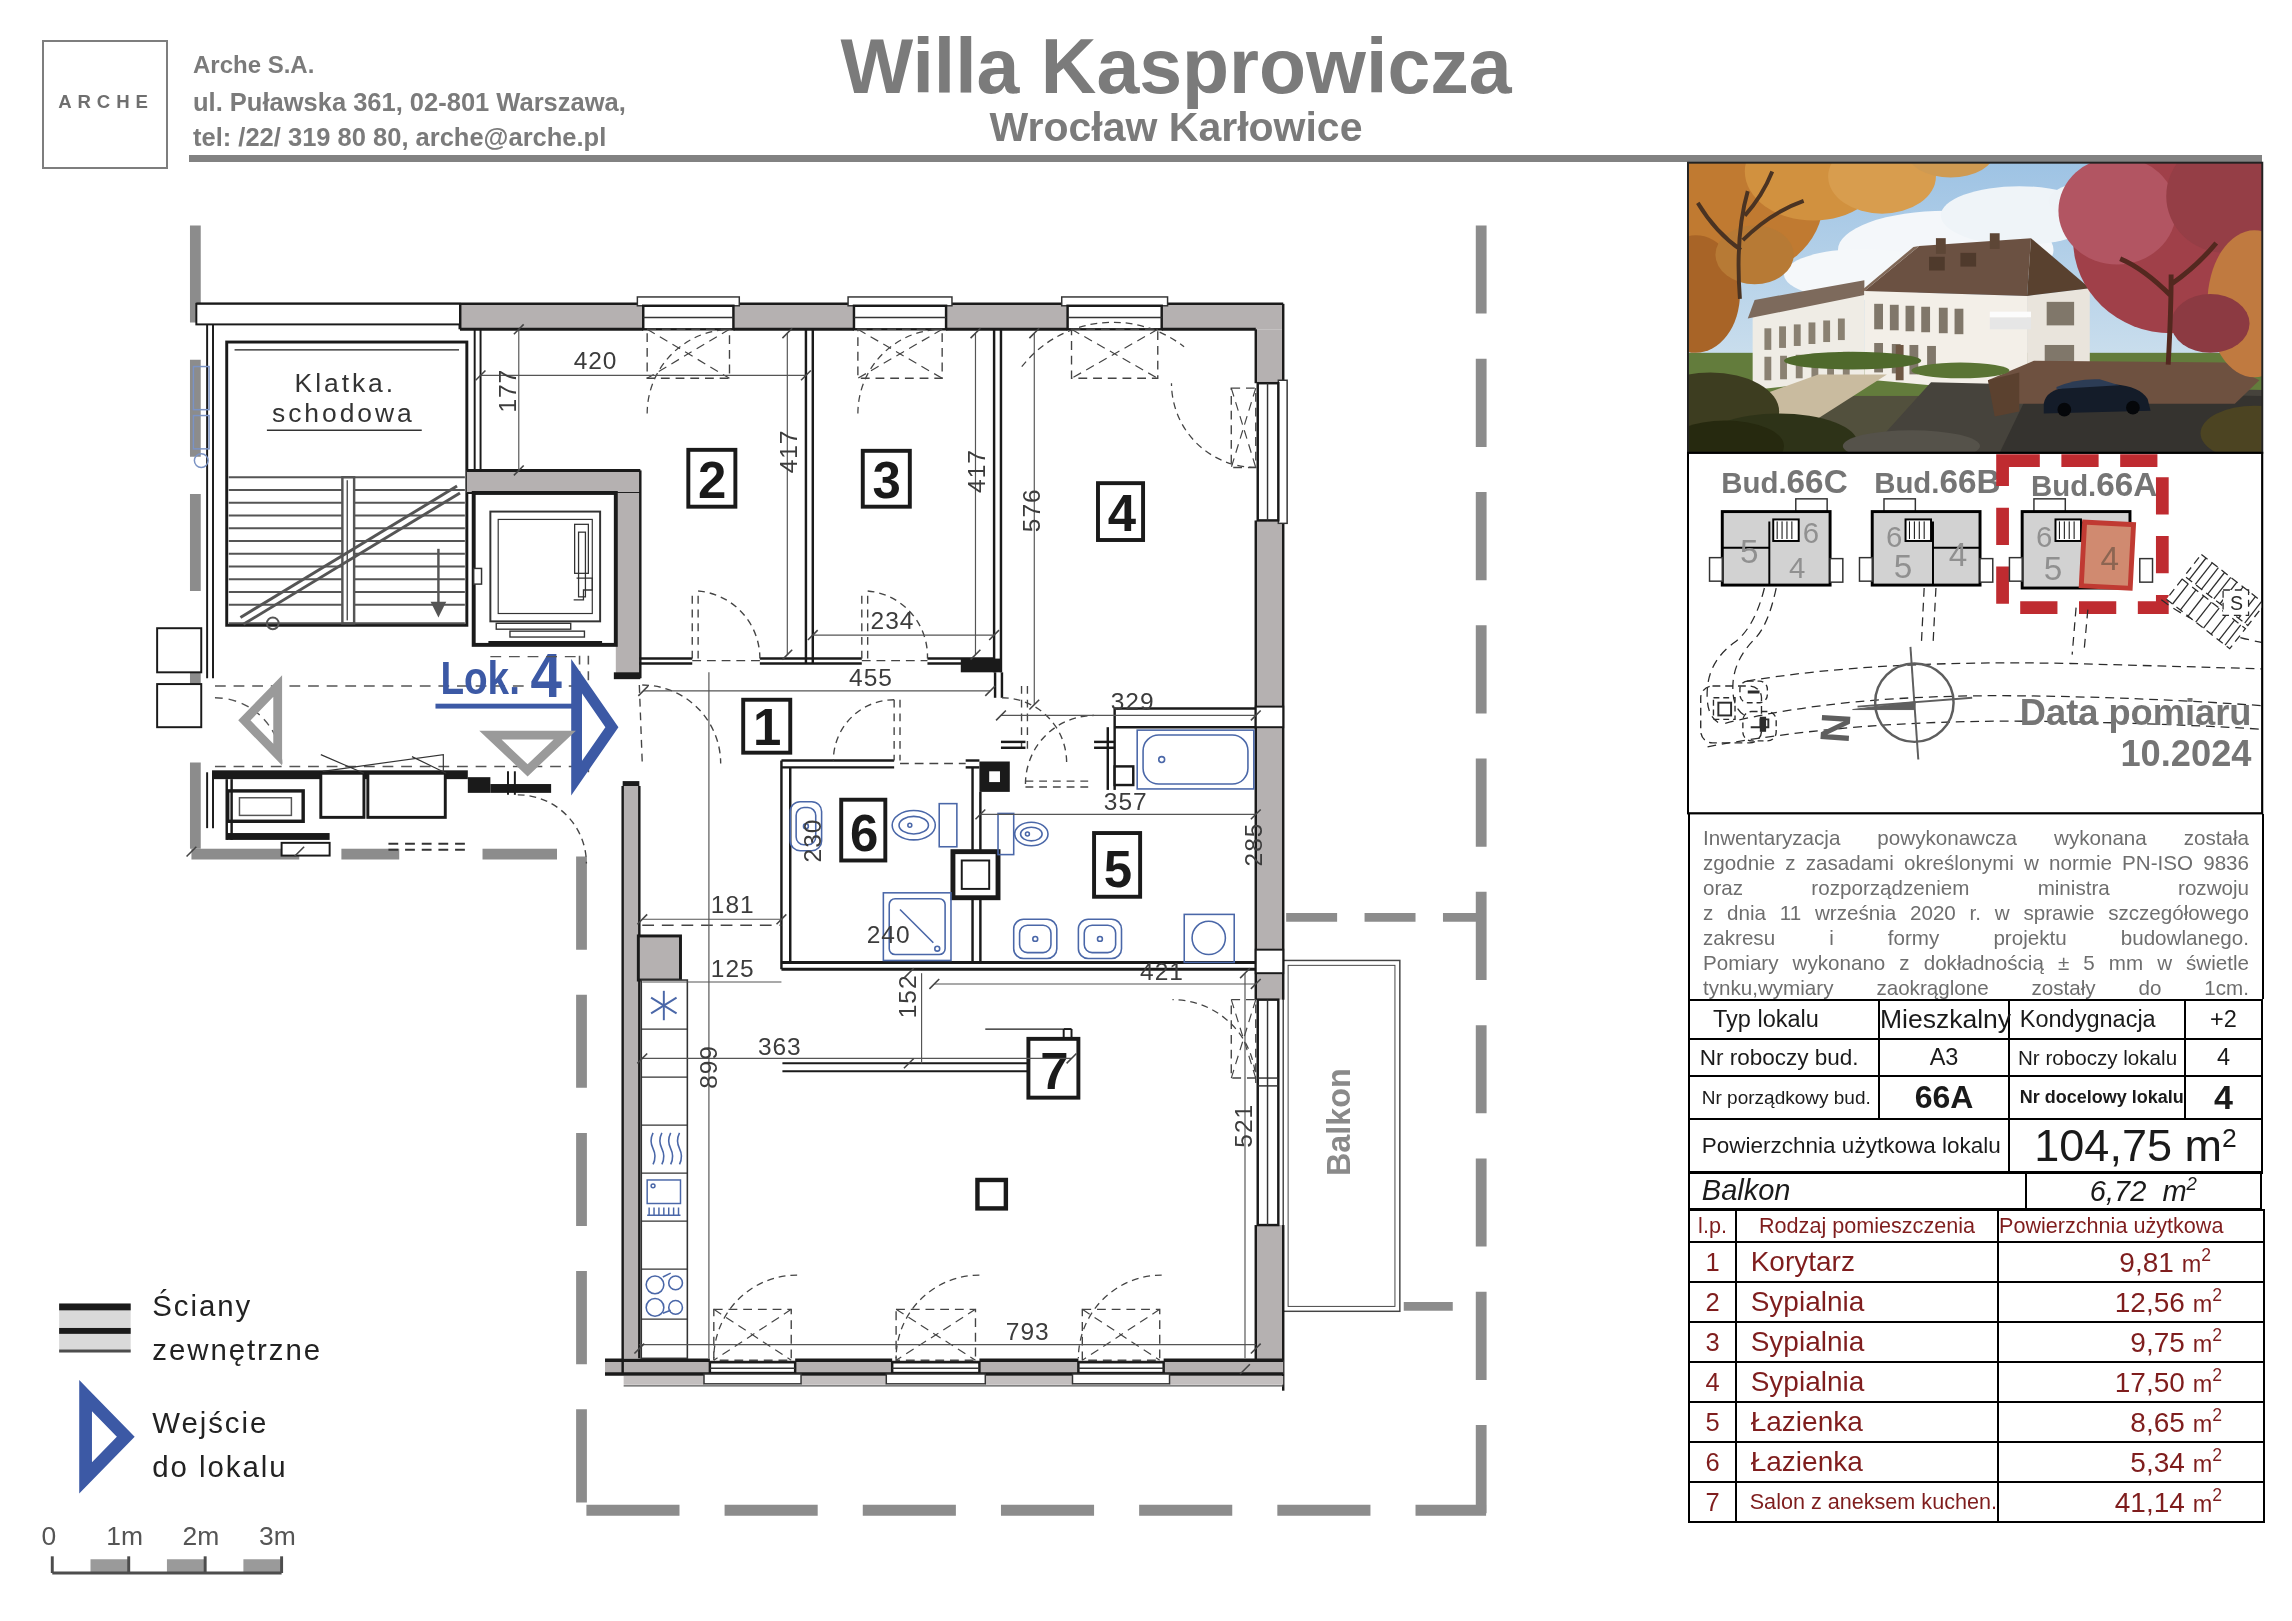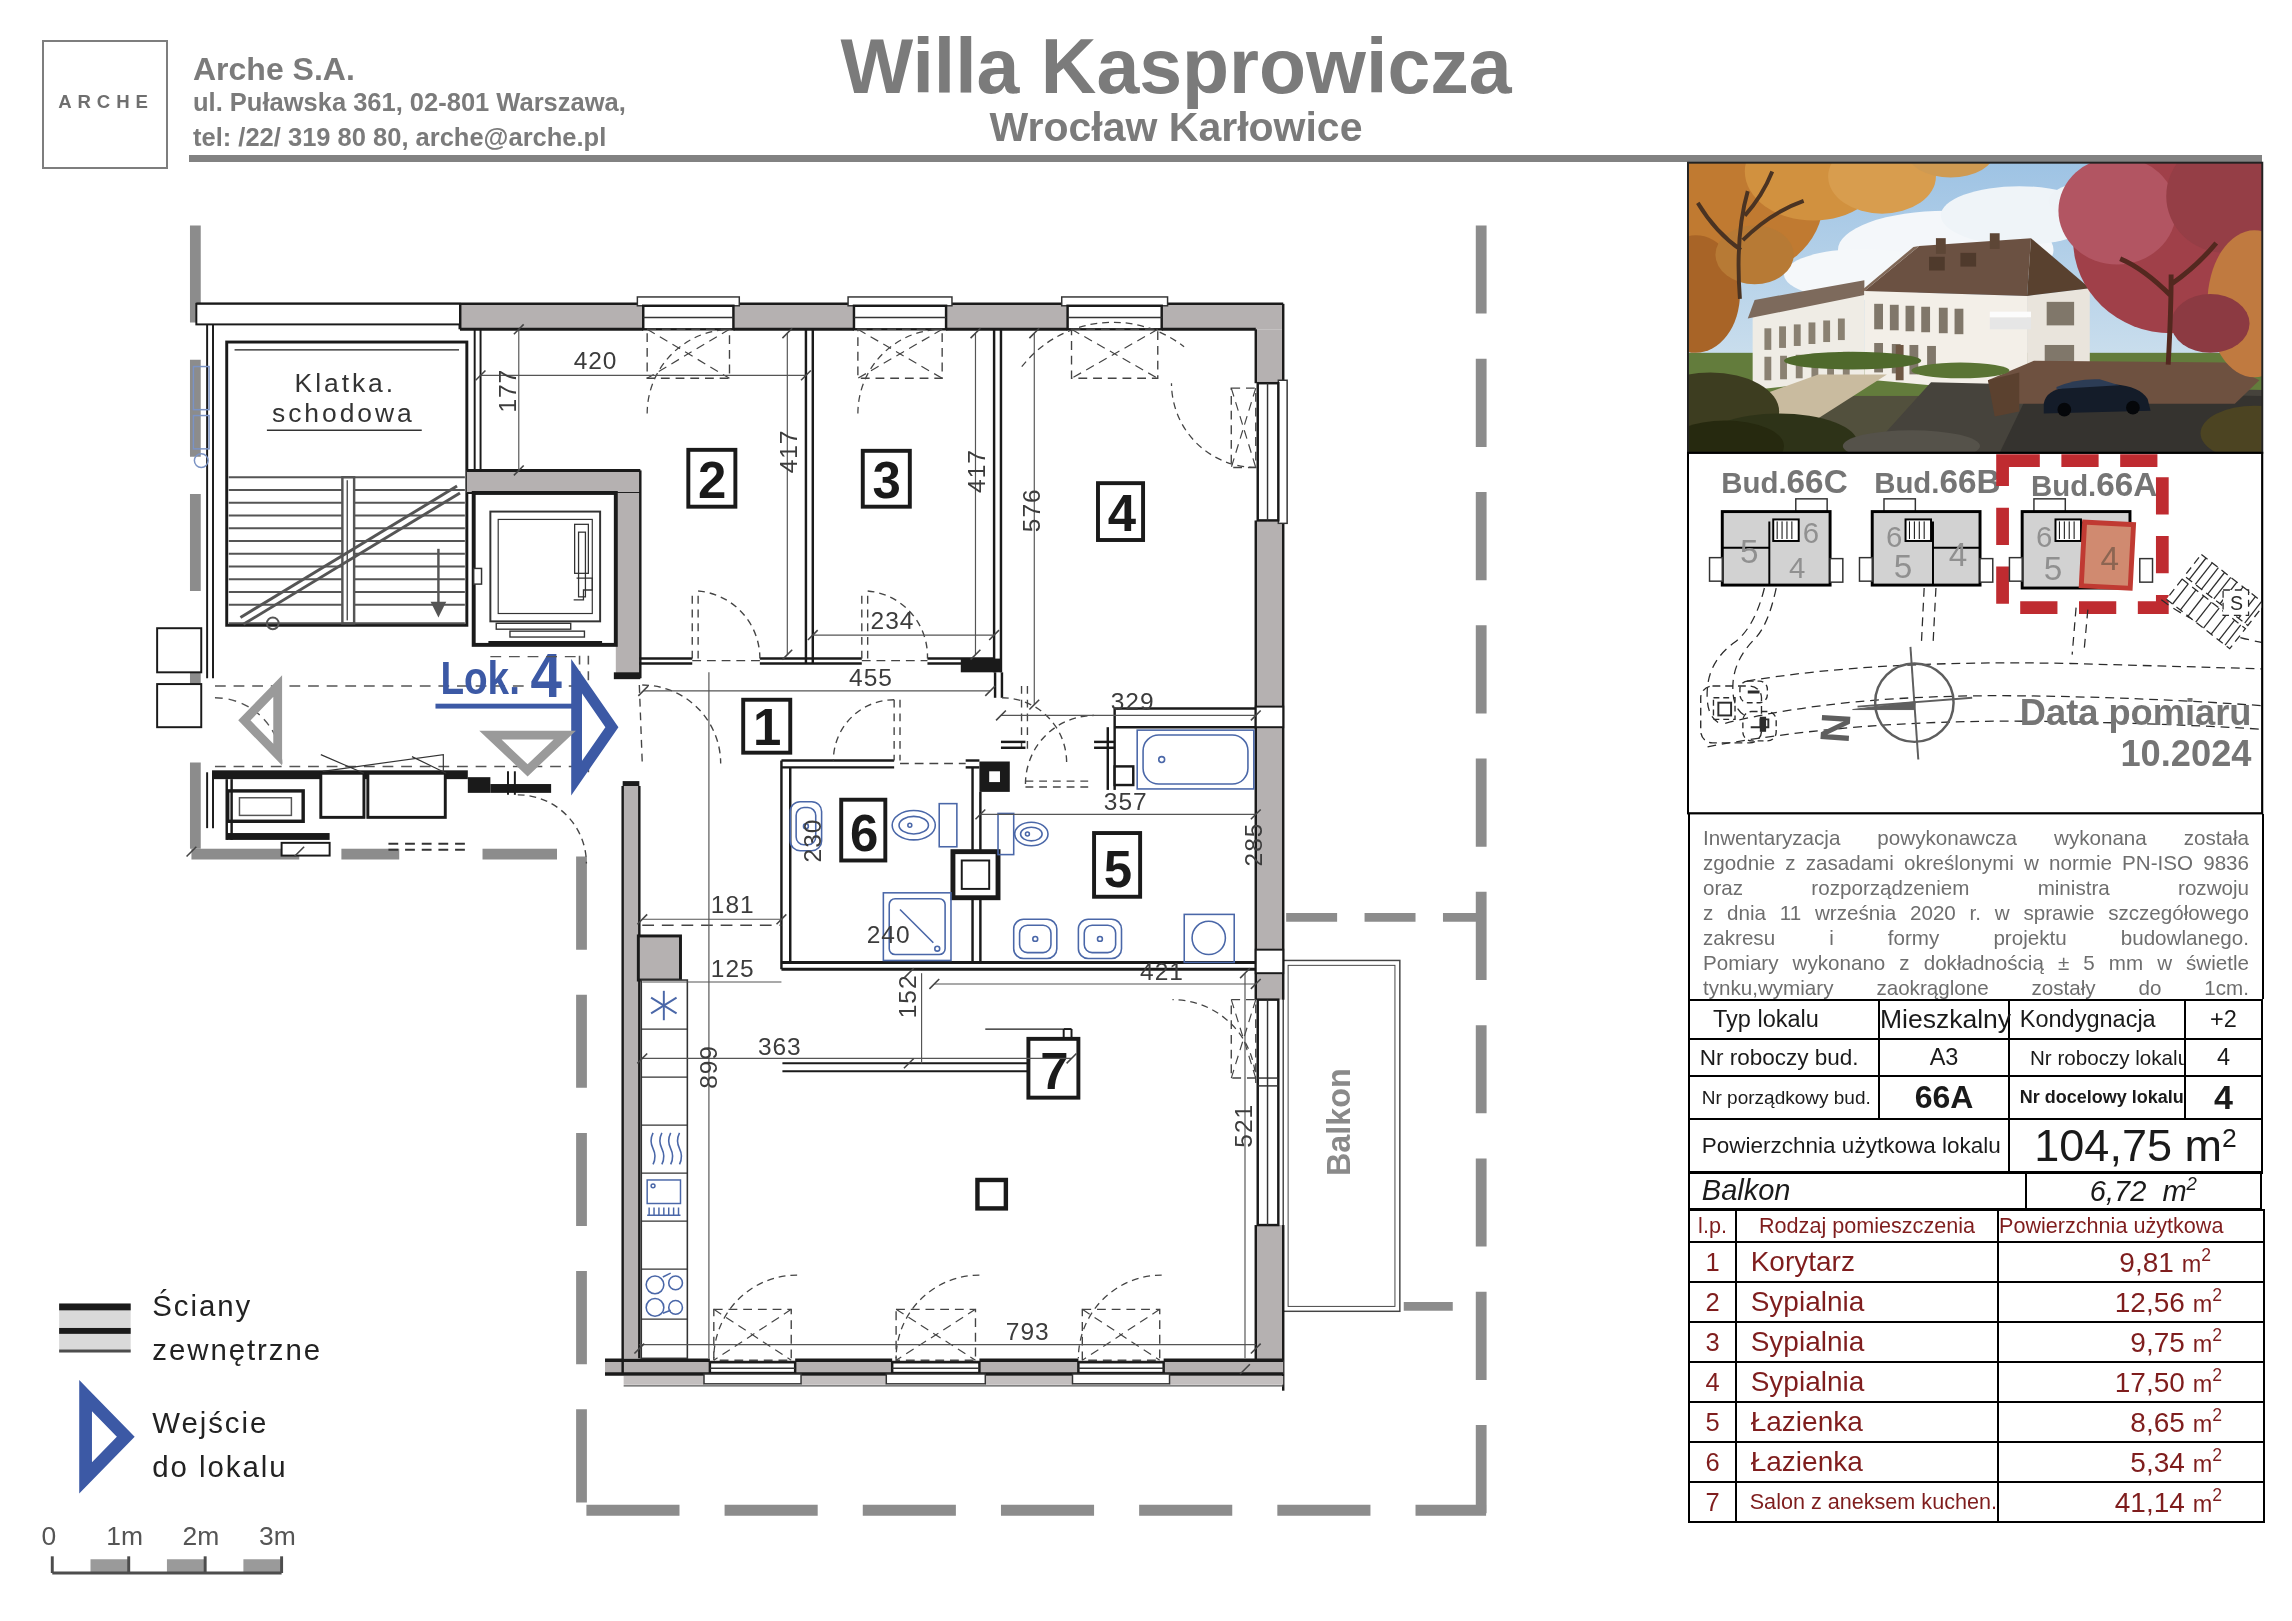--- a/index.html
+++ b/index.html
@@ -10,21 +10,21 @@
   td{padding:0;}
 </style>
 </head>
 <body>
 <div id="page">
 
 <div class="abs" style="left:42px;top:40px;width:122px;height:125px;border:2.9px solid #7e7e7e;"></div>
 
 <div class="abs" style="left:45px;top:91px;width:122px;text-align:center;font-size:18.6px;font-weight:bold;letter-spacing:5.9px;color:#6f6f6f;">ARCHE</div>
 
-<div class="abs gry" style="left:193px;top:51px;font-size:32px;font-weight:bold;">Arche S.A.</div>
+<div class="abs gry" style="left:193px;top:51px;font-size:24px;font-weight:bold;">Arche S.A.</div>
 
 <div class="abs gry" style="left:193px;top:88px;font-size:25.5px;font-weight:bold;">ul. Puławska 361, 02-801 Warszawa,</div>
 
 <div class="abs gry" style="left:193px;top:123px;font-size:25.5px;font-weight:bold;">tel: /22/ 319 80 80, arche@arche.pl</div>
 
 <div class="abs gry" style="left:686px;top:104px;width:980px;text-align:center;font-size:41px;font-weight:bold;">Wrocław Karłowice</div>
 
 <div class="abs gry" style="left:686px;top:21.6px;width:980px;text-align:center;font-size:77px;font-weight:bold;">Willa Kasprowicza</div>
 
 
@@ -904,21 +904,21 @@
 <tbody>
         <tr style="height:39px;">
   <td style="border:2px solid #000;padding-left:23px;white-space:nowrap;overflow:hidden;">Typ lokalu</td>
   <td style="border:2px solid #000;text-align:center;font-size:26.5px;white-space:nowrap;">Mieszkalny</td>
   <td style="border:2px solid #000;padding-left:9.8px;white-space:nowrap;overflow:hidden;">Kondygnacja</td>
   <td style="border:2px solid #000;text-align:center;">+2</td>
 </tr>
 <tr style="height:37px;">
   <td style="border:2px solid #000;padding-left:9.8px;white-space:nowrap;overflow:hidden;font-size:22.5px;">Nr roboczy bud.</td>
   <td style="border:2px solid #000;text-align:center;">A3</td>
-  <td style="border:2px solid #000;padding-left:20px;white-space:nowrap;overflow:hidden;font-size:20.6px;">Nr roboczy lokalu</td>
+  <td style="border:2px solid #000;padding-left:8px;white-space:nowrap;overflow:hidden;font-size:20.6px;">Nr roboczy lokalu</td>
   <td style="border:2px solid #000;text-align:center;">4</td>
 </tr>
 <tr style="height:43px;">
   <td style="border:2px solid #000;padding-left:11.8px;white-space:nowrap;overflow:hidden;font-size:19px;">Nr porządkowy bud.</td>
   <td style="border:2px solid #000;text-align:center;font-size:32px;font-weight:bold;">66A</td>
   <td style="border:2.9px solid #000;padding-left:9.8px;font-weight:bold;font-size:18px;white-space:nowrap;overflow:hidden;">Nr docelowy lokalu</td>
   <td style="border:2.9px solid #000;text-align:center;font-size:34px;font-weight:bold;">4</td>
 </tr>
 <tr style="height:53px;">
   <td colspan="2" style="border:2px solid #000;padding-left:11.8px;font-size:22.5px;white-space:nowrap;overflow:hidden;">Powierzchnia użytkowa lokalu</td>

